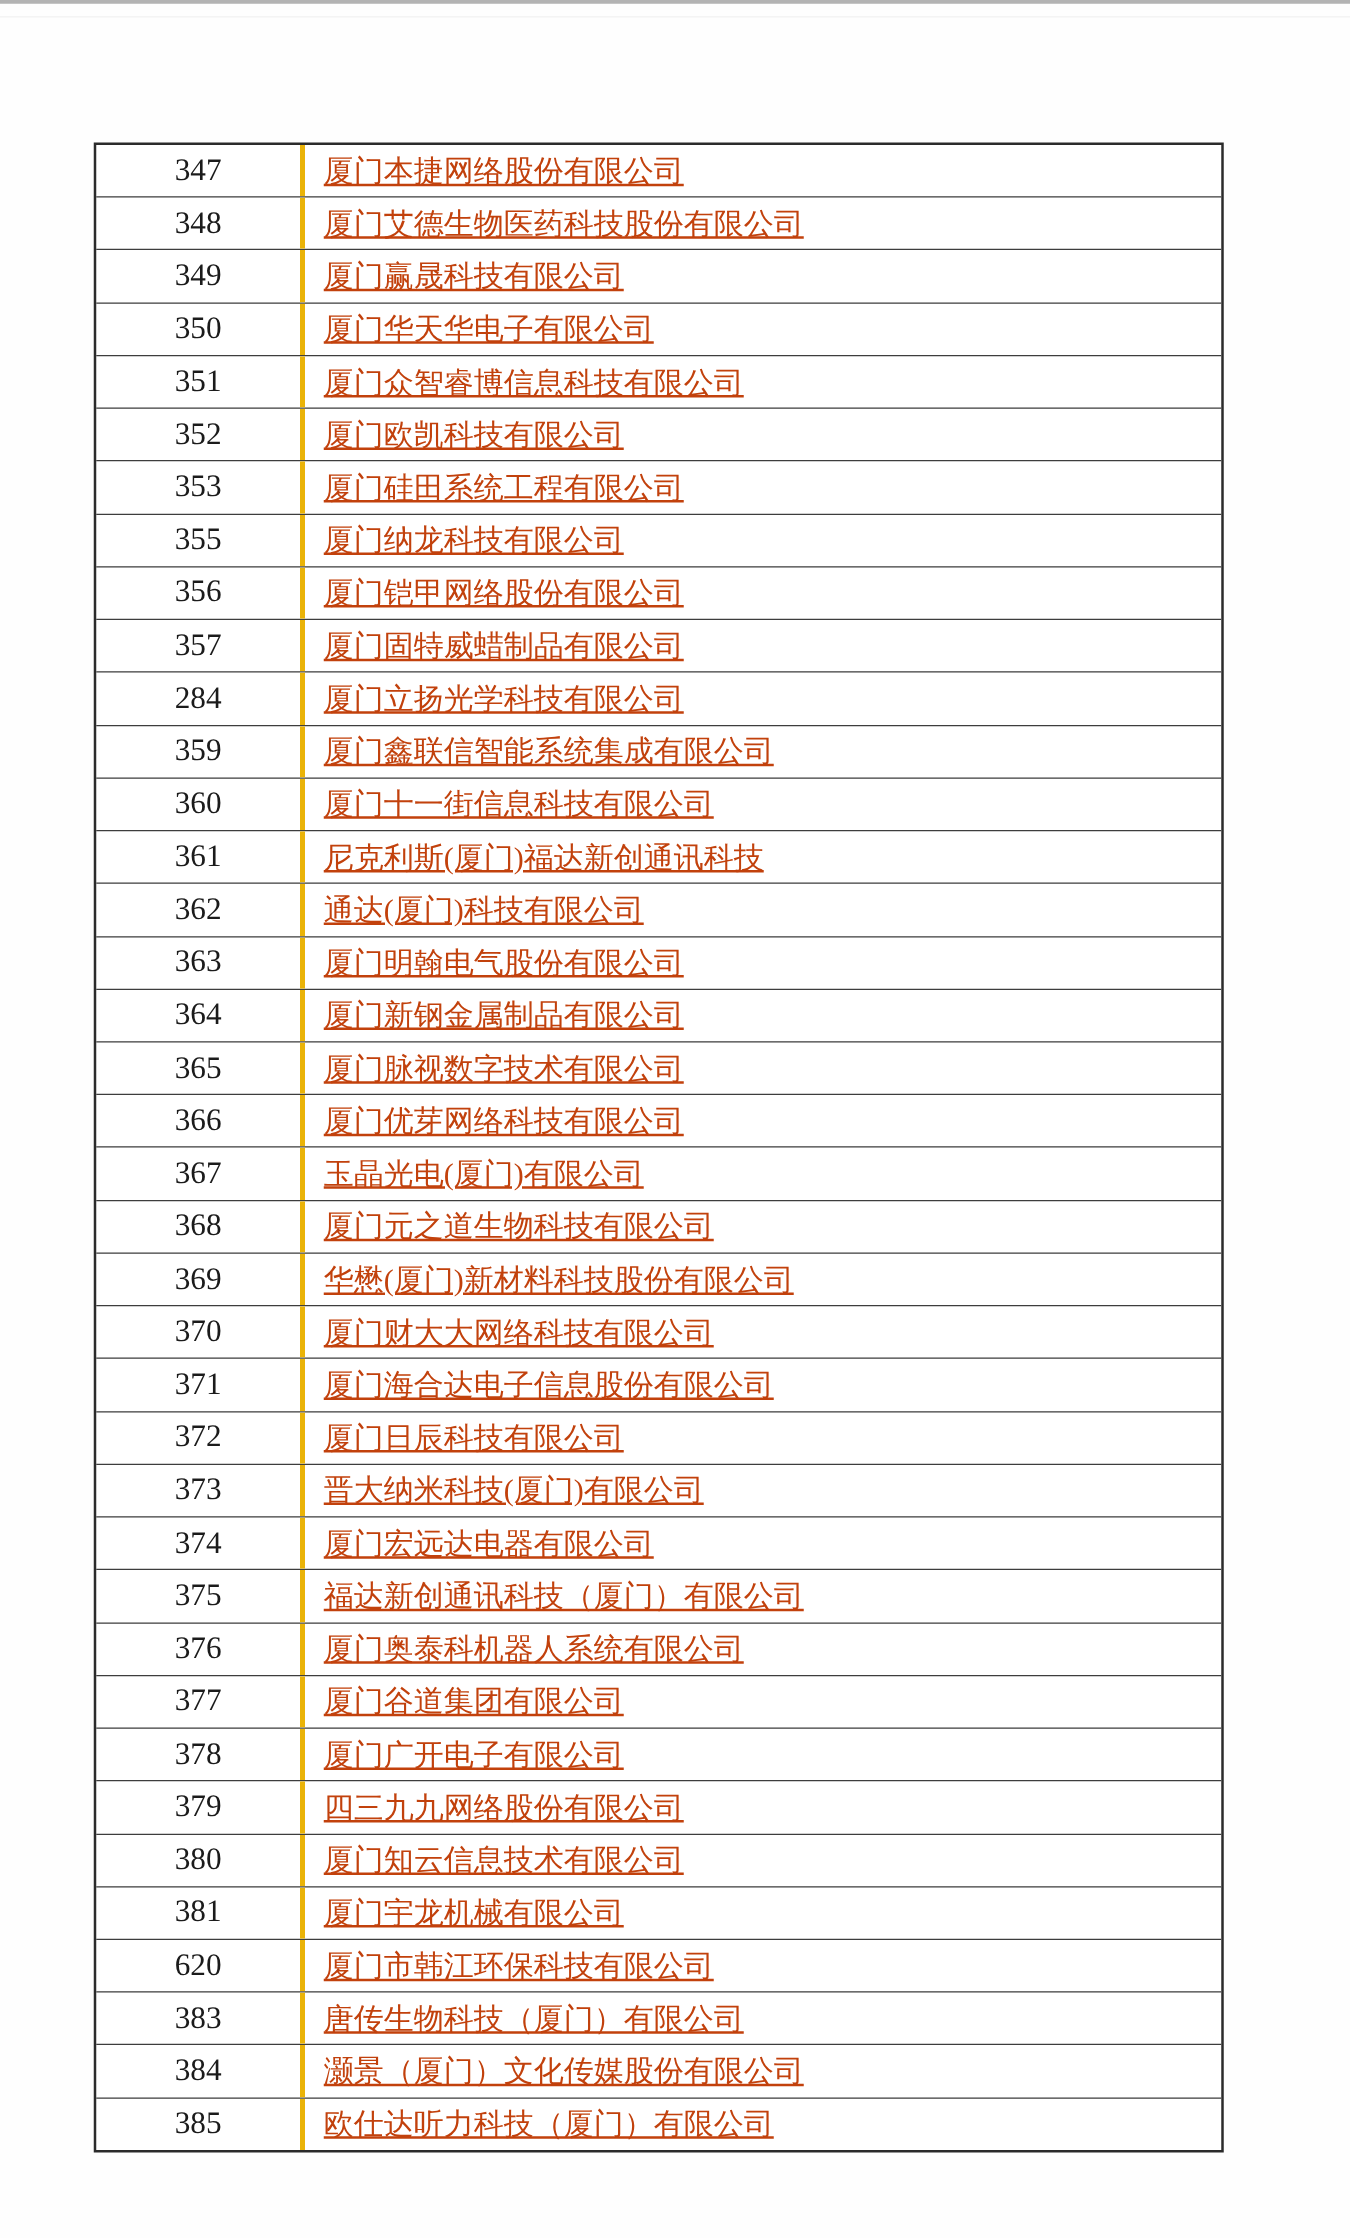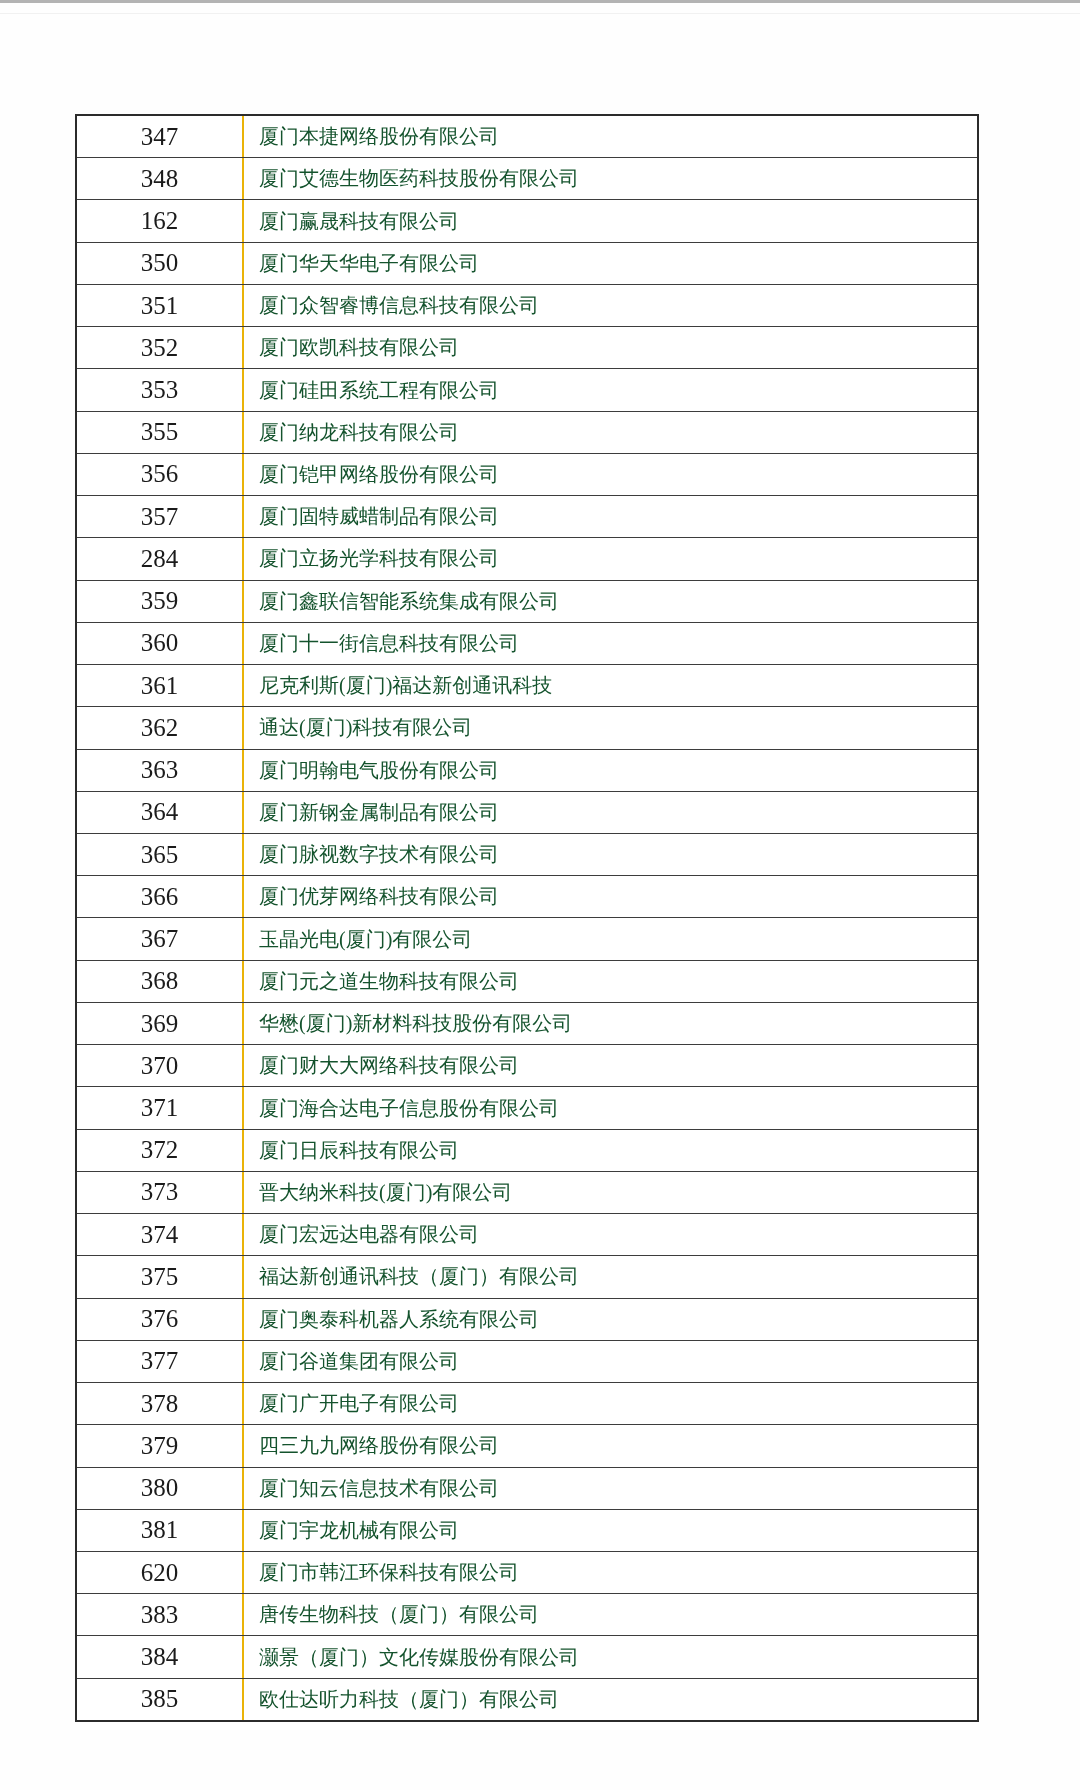--- a/index.html
+++ b/index.html
@@ -50,37 +50,38 @@
     border-bottom: 1px solid #3d3d3d;
     box-sizing: border-box;
     overflow: hidden;
   }
   .trow:last-child {
     border-bottom: none;
   }
   .cell-no {
     width: 167px;
     flex: 0 0 167px;
-    border-right: 2px solid #eab308;
+    border-right: 4px solid #eab308;
     box-sizing: border-box;
     display: flex;
     align-items: center;
     justify-content: center;
     font-size: 25px;
     color: #1b1b1b;
   }
   .cell-name {
     flex: 1 1 auto;
     display: flex;
     align-items: center;
     padding-left: 15px;
-    font-size: 20px;
-    color: #14532d;
+    font-size: 24px;
+    color: #c2410c;
     white-space: nowrap;
     overflow: hidden;
+    text-decoration: underline;
   }
 </style>
 </head>
 <body>
 
 <div class="page">
   <div class="top-bar"></div>
   <div class="top-faint-line"></div>
 
   <div class="company-table">
@@ -88,21 +89,21 @@
     <div class="cell-no">347</div>
     <div class="cell-name">厦门本捷网络股份有限公司</div>
   </div>
 
   <div class="trow">
     <div class="cell-no">348</div>
     <div class="cell-name">厦门艾德生物医药科技股份有限公司</div>
   </div>
 
   <div class="trow">
-    <div class="cell-no">162</div>
+    <div class="cell-no">349</div>
     <div class="cell-name">厦门赢晟科技有限公司</div>
   </div>
 
   <div class="trow">
     <div class="cell-no">350</div>
     <div class="cell-name">厦门华天华电子有限公司</div>
   </div>
 
   <div class="trow">
     <div class="cell-no">351</div>

